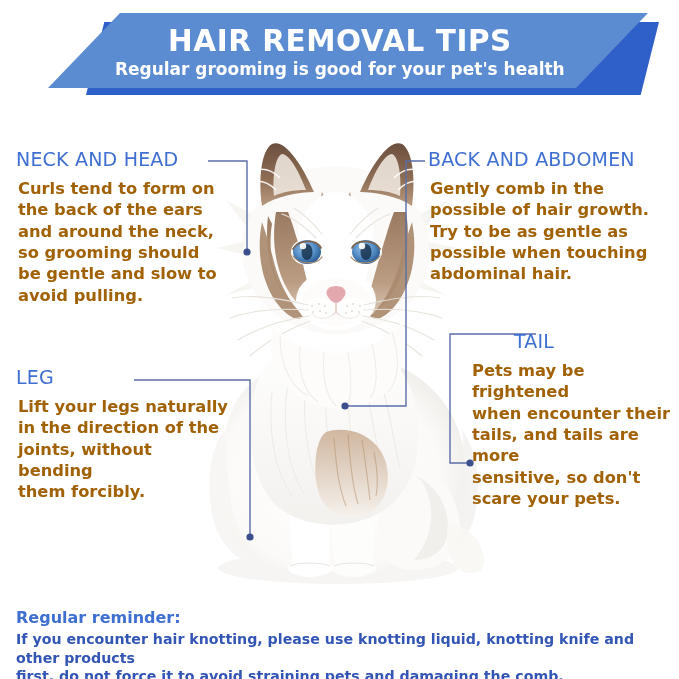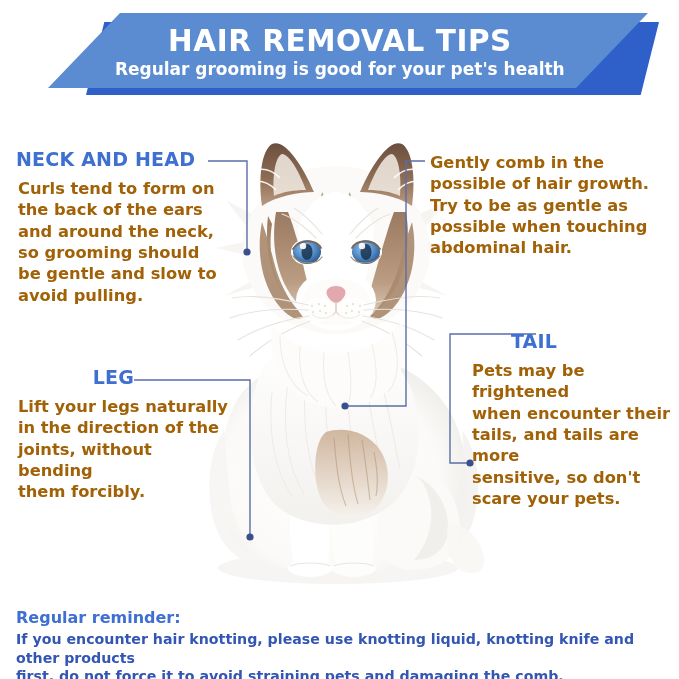--- a/index.html
+++ b/index.html
@@ -41,32 +41,32 @@
     transform:scaleX(.97);
   }
 
   
   .cat-photo{position:absolute;left:176px;top:130px;width:320px;height:470px;}
   .cat-photo svg{display:block;width:100%;height:100%;}
 
   
   .callout{position:absolute;}
   .callout .c-head{
-    color:#3e6fd1;font-weight:700;font-size:19px;line-height:1;
+    color:#3e6fd1;font-weight:400;font-size:19px;line-height:1;
     letter-spacing:.2px;margin:0 0 9px 0;white-space:nowrap;
     font-family:"DejaVu Sans", sans-serif;
   }
   .callout .c-body{
     color:#a16207;font-weight:700;font-size:16.3px;line-height:1.31;
     margin:2px;white-space:pre-line;
     font-family:"DejaVu Sans", sans-serif;
   }
   #co-neck{left:16px;top:150px;width:215px;}
   #co-leg{left:16px;top:368px;width:215px;}
-  #co-leg .c-head{text-align:right;width:118px;}
+  #co-leg .c-head{text-align:left;width:118px;}
   #co-back{left:428px;top:150px;width:245px;}
   #co-tail{left:470px;top:332px;width:210px;}
   #co-tail .c-head{text-align:center;width:128px;}
 
   
   .connectors{position:absolute;left:0;top:0;width:679px;height:679px;pointer-events:none;}
 
   
   .footer{position:absolute;left:16px;top:608px;width:648px;}
   .footer .f-title{
@@ -324,20 +324,21 @@
 
   <div class="callout" id="co-leg">
     <div class="c-head">LEG</div>
     <div class="c-body">Lift your legs naturally
 in the direction of the
 joints, without bending
 them forcibly.</div>
   </div>
 
   <div class="callout" id="co-back">
+    <div class="c-head">BACK AND ABDOMEN</div>
     <div class="c-body">Gently comb in the
 possible of hair growth.
 Try to be as gentle as
 possible when touching
 abdominal hair.</div>
   </div>
 
   <div class="callout" id="co-tail">
     <div class="c-head">TAIL</div>
     <div class="c-body">Pets may be frightened

